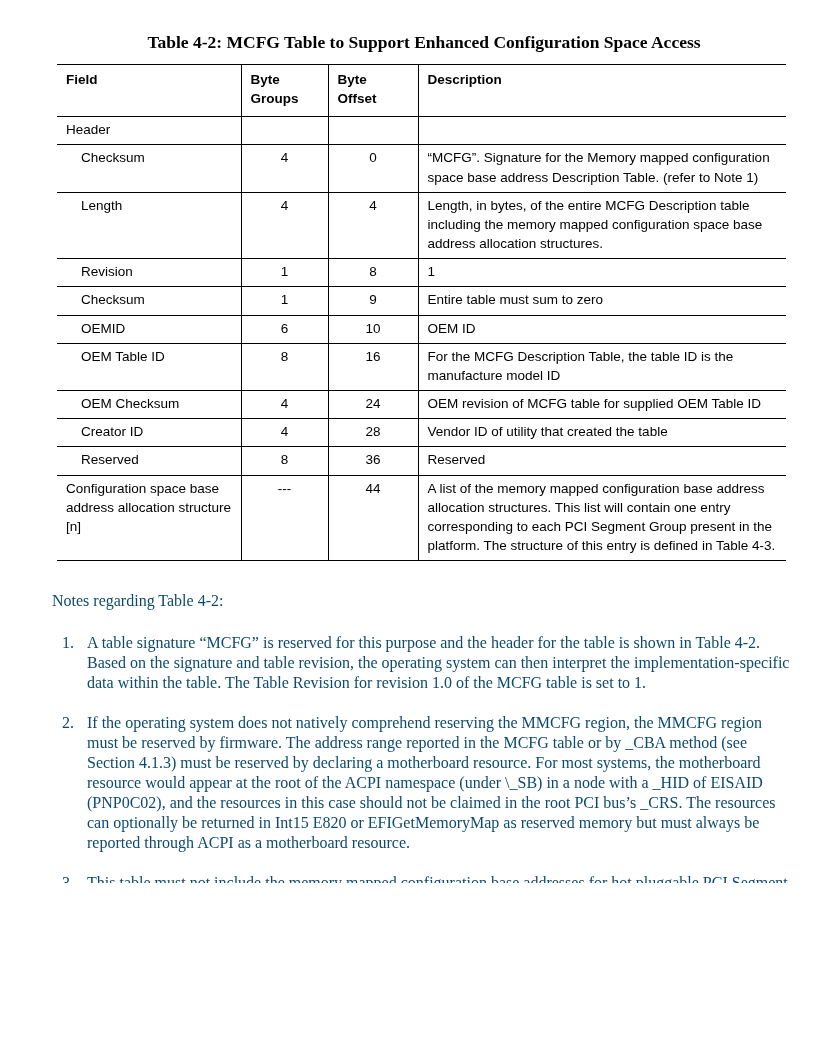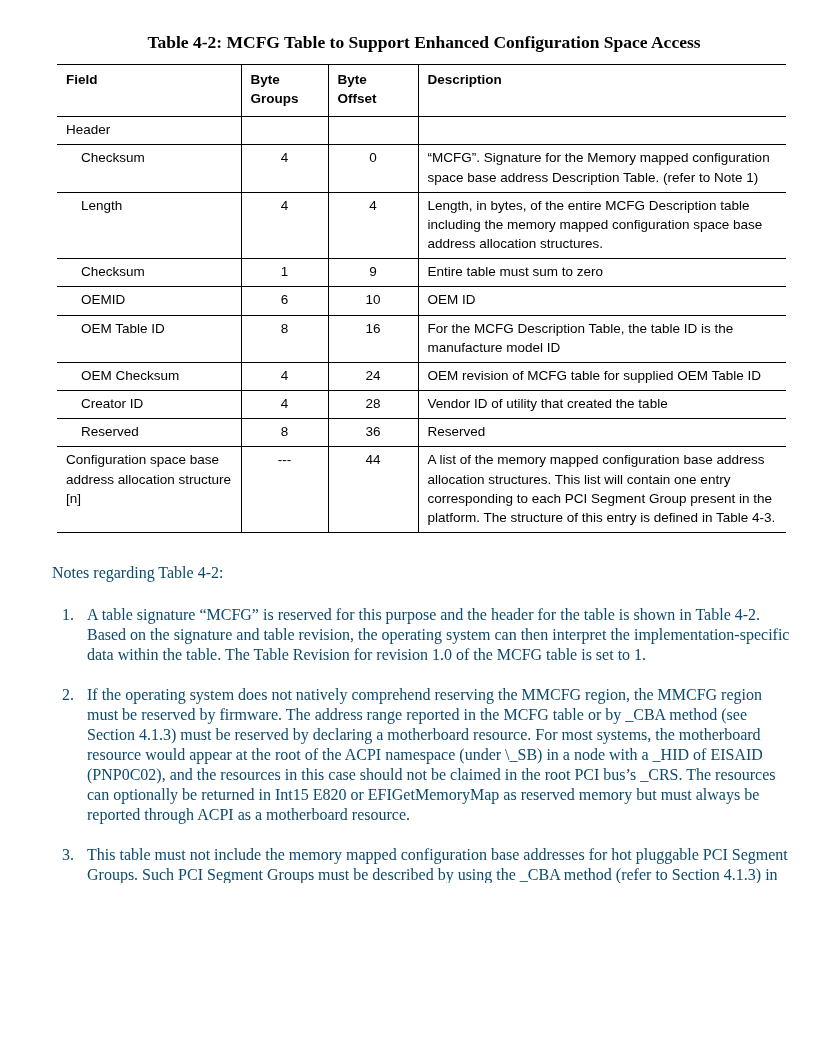--- a/index.html
+++ b/index.html
@@ -100,20 +100,26 @@
         <td class="cell-num">0</td>
         <td class="cell-desc">“MCFG”.  Signature for the Memory mapped configuration space base address Description Table.  (refer to Note 1)</td>
       </tr>
       <tr class="sub">
         <td class="cell-field">Length</td>
         <td class="cell-num">4</td>
         <td class="cell-num">4</td>
         <td class="cell-desc">Length, in bytes, of the entire MCFG Description table including the memory mapped configuration space base address allocation structures.</td>
       </tr>
       <tr class="sub">
+        <td class="cell-field">Revision</td>
+        <td class="cell-num">1</td>
+        <td class="cell-num">8</td>
+        <td class="cell-desc">1</td>
+      </tr>
+      <tr class="sub">
         <td class="cell-field">Checksum</td>
         <td class="cell-num">1</td>
         <td class="cell-num">9</td>
         <td class="cell-desc">Entire table must sum to zero</td>
       </tr>
       <tr class="sub">
         <td class="cell-field">OEMID</td>
         <td class="cell-num">6</td>
         <td class="cell-num">10</td>
         <td class="cell-desc">OEM ID</td>

